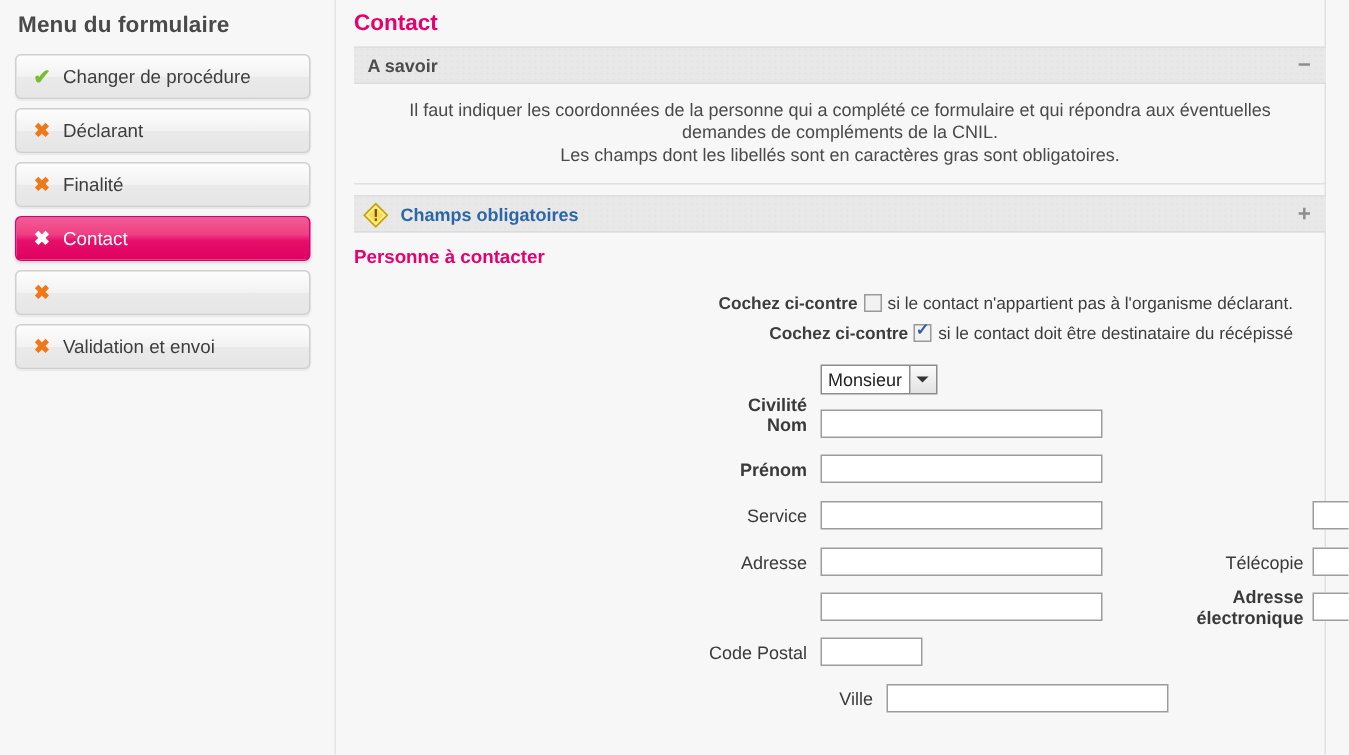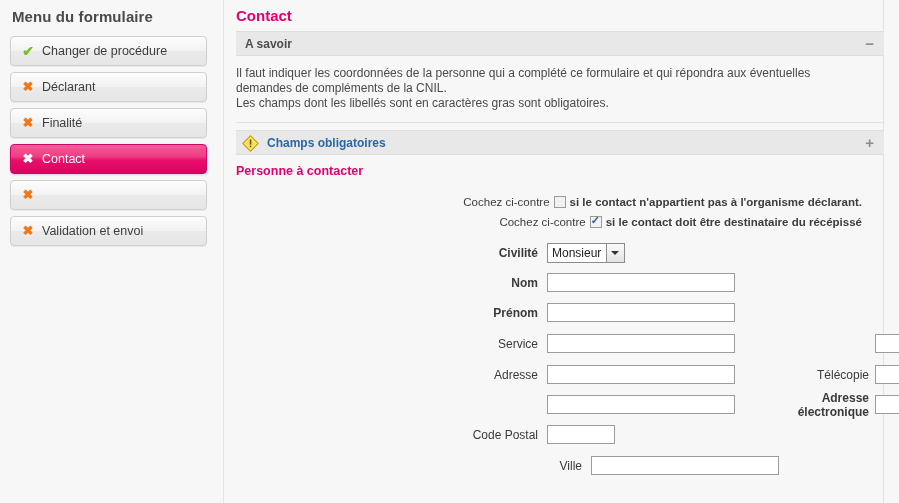--- a/index.html
+++ b/index.html
@@ -162,20 +162,21 @@
     height: 17px;
   }
 
   .panel-body {
     position: relative;
     margin: 10px 0 0 11px;
     width: 648px;
     font-size: 12px;
     line-height: 15px;
     color: #4a4a4a;
+    text-align: center;
   }
   .panel-body p { margin: 0; }
 
   .hr-sep {
     margin: 11px 0 0 11px;
     width: 648px;
     height: 1px;
     background: #e0e0e0;
   }
 
@@ -189,22 +190,22 @@
   
   .cb-row {
     position: absolute;
     right: 21px;
     font-size: 11.5px;
     color: #3d3d3d;
     white-space: nowrap;
   }
   #cb-row-1 { top: 196px; }
   #cb-row-2 { top: 216px; }
-  .cb-row .cb-pre { font-weight: normal; }
-  .cb-row .cb-post { font-weight: bold; }
+  .cb-row .cb-pre { font-weight: bold; }
+  .cb-row .cb-post { font-weight: normal; }
   .cbx {
     display: inline-block;
     width: 12px;
     height: 12px;
     vertical-align: -2px;
     margin: 0 4px;
     border: 1px solid #9a9a9a;
     background: #f2f2f2;
     box-sizing: border-box;
     position: relative;
@@ -367,21 +368,21 @@
       <div class="cb-row" id="cb-row-1">
         <span class="cb-pre">Cochez ci-contre</span><span class="cbx" id="cbx-1"></span><span class="cb-post">si le contact n'appartient pas à l'organisme déclarant.</span>
       </div>
       <div class="cb-row" id="cb-row-2">
         <span class="cb-pre">Cochez ci-contre</span><span class="cbx checked" id="cbx-2"></span><span class="cb-post">si le contact doit être destinataire du récépissé</span>
       </div>
 
       <div id="form-area">
 
         <div class="frow col-l">
-          <label class="flabel req" style="top:3px;">Civilité</label>
+          <label class="flabel req" style="top:20px;">Civilité</label>
           <div class="sel-wrap">
             <span class="sel-text">Monsieur</span>
             <span class="sel-btn"></span>
           </div>
         </div>
 
         <div id="left-col">
             <div class="frow col-l" style="position: absolute; left: 0px; top: 30px; width: 659px;">
               <label class="flabel req" style="top: 3px;">Nom</label>
               <input type="text" class="fld" value="" style="top: 0px;">

